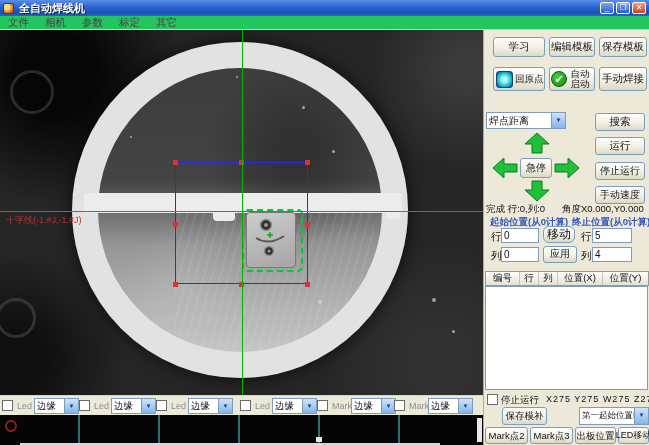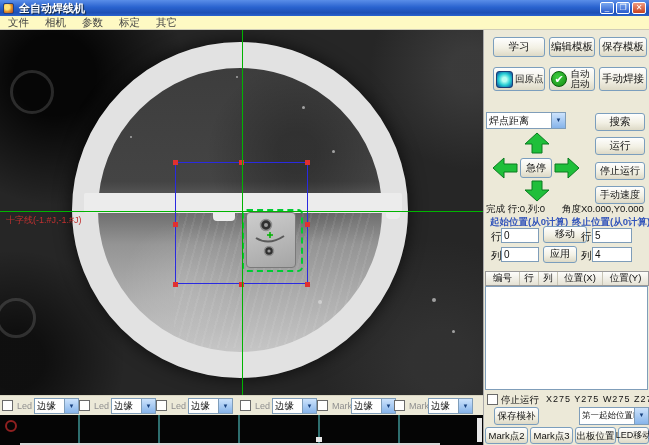--- a/index.html
+++ b/index.html
@@ -17,21 +17,21 @@
   .title-text { color:#fff; font-weight:bold; font-size:11px; margin-left:5px;
     text-shadow:1px 1px 1px #123; white-space:nowrap; }
   .winbtns { position:absolute; right:3px; top:2px; display:flex; gap:2px; }
   .winbtn { width:14px; height:12px; border:1px solid #fff; border-radius:2px;
     font-size:8px; line-height:10px; text-align:center; color:#fff;
     background:linear-gradient(180deg,#7aa8f0,#2a5ccc); cursor:default; }
   .winbtn.close { background:linear-gradient(180deg,#ef9a80,#c8411f); }
 
   
   .menubar { position:absolute; left:0; top:16px; width:649px; height:14px;
-    background:#fef9c3; border-bottom:1px solid #cfccb8; display:flex; align-items:center; }
+    background:#22c55e; border-bottom:1px solid #cfccb8; display:flex; align-items:center; }
   .menu-item { font-size:10.5px; color:#444; padding:0 8px; }
 
   
   .camera { position:absolute; left:0; top:30px; width:483px; height:365px; overflow:hidden;
     background:
       radial-gradient(circle at 55px 45px, rgba(0,0,0,0.85) 0 40px, rgba(0,0,0,0) 130px),
       radial-gradient(circle at 15px 330px, rgba(0,0,0,0.6) 0 30px, rgba(0,0,0,0) 110px),
       radial-gradient(circle at 470px 40px, rgba(75,75,75,0.55) 0 20px, rgba(0,0,0,0) 100px),
       radial-gradient(circle at 440px 330px, rgba(60,60,60,0.5) 0 30px, rgba(0,0,0,0) 120px),
       #262626; }
@@ -294,21 +294,21 @@
     <div class="status-line">
       <span style="position:absolute; left:2px;">完成 行:0,列:0</span>
       <span style="position:absolute; left:78px;">角度X0.000,Y0.000</span>
     </div>
 
     <div class="sec-label" style="left:6px;">起始位置(从0计算)</div>
     <div class="sec-label" style="left:88px;">终止位置(从0计算)</div>
 
     <div class="flabel" style="left:7px; top:200px;">行</div>
     <input class="field" style="left: 17px; top: 198px; width: 38px;" value="0">
-    <div class="btn" style="left:59px; top:196px; width:44px; height:17px; font-size:10px;">移动</div>
+    <div class="btn" style="left:59px; top:196px; width:32px; height:17px; font-size:12px;border-radius:6px;">移动</div>
     <div class="flabel" style="left:97px; top:200px;">行</div>
     <input class="field" style="left: 108px; top: 198px; width: 40px;" value="5">
 
     <div class="flabel" style="left:7px; top:219px;">列</div>
     <input class="field" style="left: 17px; top: 217px; width: 38px;" value="0">
     <div class="btn" style="left:59px; top:216px; width:34px; height:17px; font-size:10px;">应用</div>
     <div class="flabel" style="left:97px; top:219px;">列</div>
     <input class="field" style="left: 108px; top: 217px; width: 40px;" value="4">
 
     <div class="thead">
@@ -317,21 +317,21 @@
       <div class="th" style="width:19px;">列</div>
       <div class="th" style="width:45px;">位置(X)</div>
       <div class="th" style="width:45px; border-right:none;">位置(Y)</div>
     </div>
     <div class="listbox"></div>
 
     <div class="cb" style="left:3px; top:364px;"></div>
     <div class="comp-label">停止运行</div>
     <div class="comp-vals">X275 Y275 W275 Z275</div>
 
-    <div class="btn" style="left:10px; top:377px; width:45px; height:18px; font-size:9.5px;">保存模补</div>
+    <div class="btn" style="left:18px; top:377px; width:45px; height:18px; font-size:9.5px;">保存模补</div>
     <div class="btn" style="left:48px; top:377px; width:45px; height:18px; font-size:9.5px;margin-left:48px;">清空列表</div>
     <div class="dd" style="left:95px; top:377px; width:70px; height:18px;">
       <span class="dd-text" style="font-size:8.5px;">第一起始位置LED</span>
       <span class="dd-btn">▼</span>
     </div>
 
     <div class="btn" style="left:1px; top:397px; width:43px; height:17px; font-size:9.5px;">Mark点2</div>
     <div class="btn" style="left:46px; top:397px; width:43px; height:17px; font-size:9.5px;">Mark点3</div>
     <div class="btn" style="left:91px; top:397px; width:41px; height:17px; font-size:9.5px;">出板位置</div>
     <div class="btn" style="left:134px; top:397px; width:31px; height:17px; font-size:9px;">LED移动</div>

